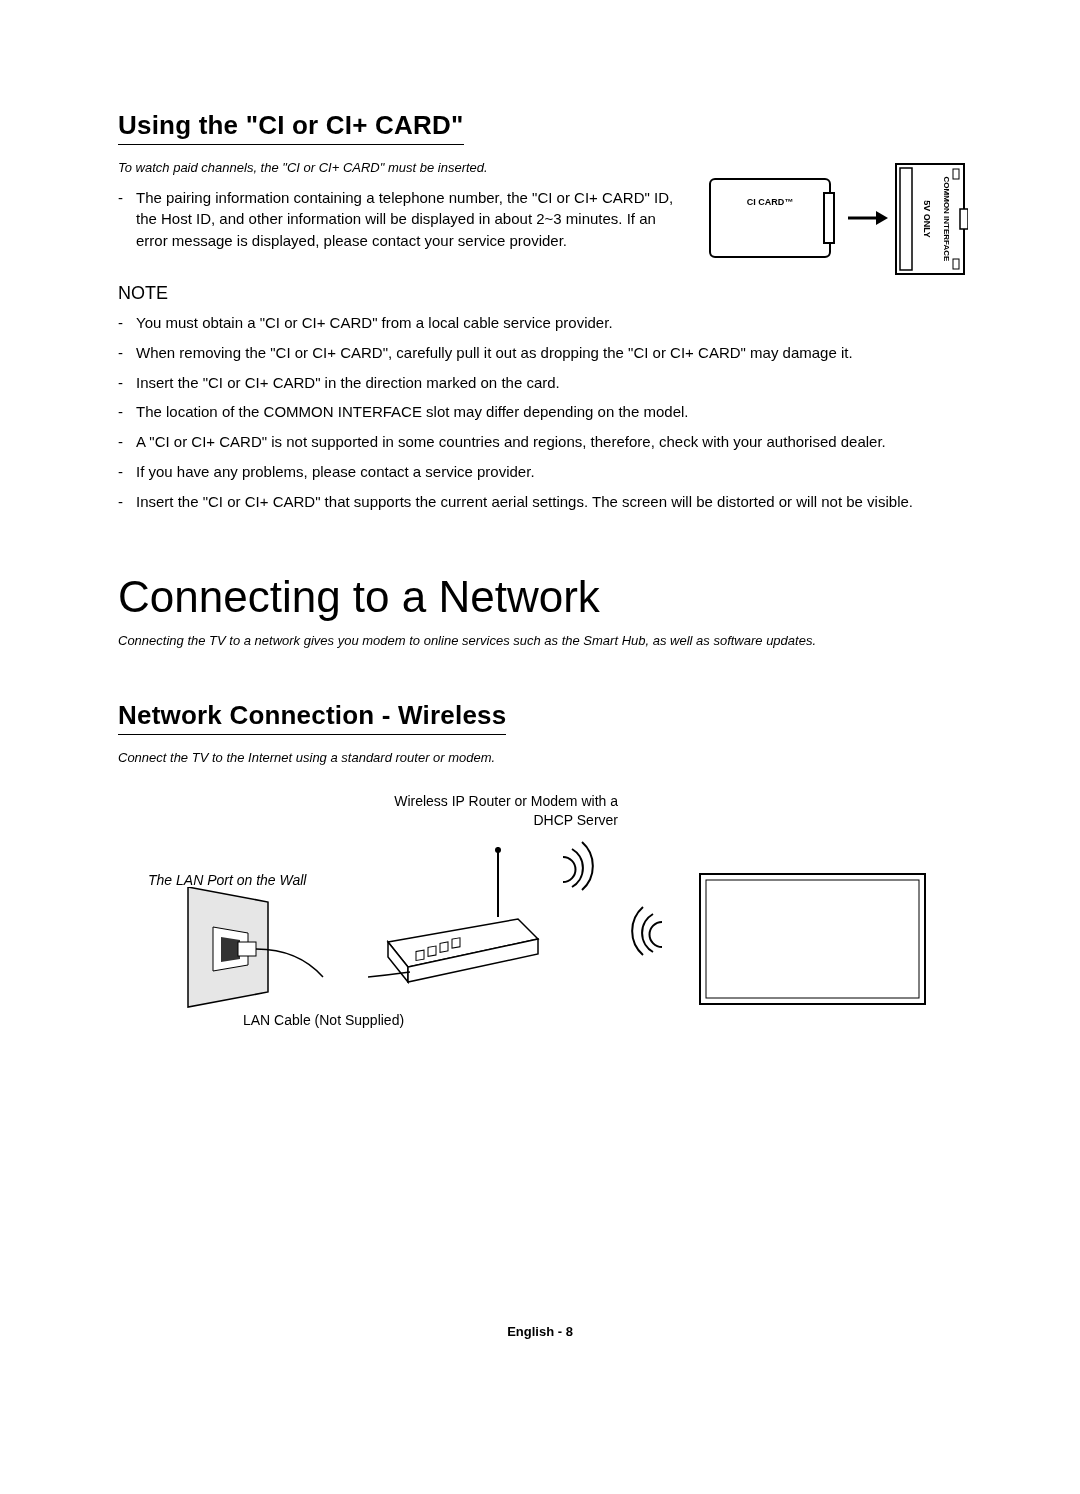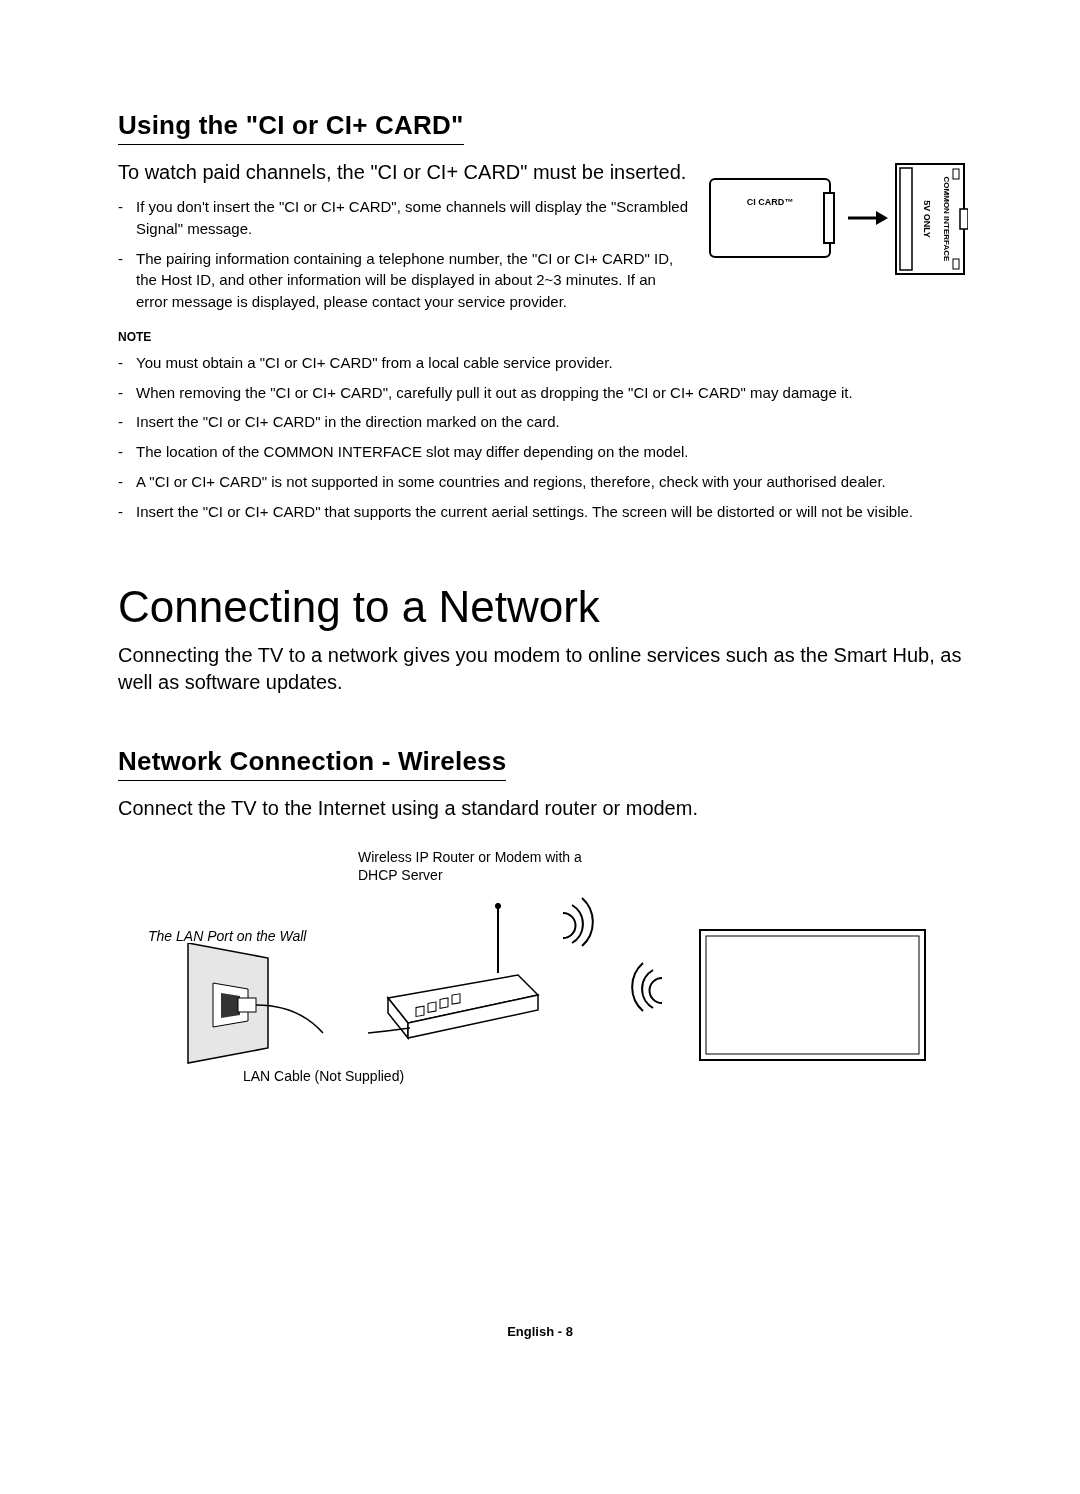--- a/index.html
+++ b/index.html
@@ -15,23 +15,24 @@
   .section-title {
     font-size: 26px;
     font-weight: 600;
     border-bottom: 1.5px solid #000;
     display: inline-block;
     padding-bottom: 3px;
     margin-bottom: 14px;
     letter-spacing: 0.2px;
   }
   .intro {
-    font-size: 20px;
+    font-size: 13px;
     margin-bottom: 10px;
     line-height: 1.35;
+    font-style: italic;
   }
   .top-row {
     display: flex;
     gap: 20px;
   }
   .top-text { flex: 1; }
   .dash-list {
     list-style: none;
     padding-left: 18px;
   }
@@ -40,23 +41,23 @@
     font-size: 15px;
     line-height: 1.45;
     margin-bottom: 8px;
   }
   .dash-list li::before {
     content: "-";
     position: absolute;
     left: -18px;
   }
   .note-heading {
-    font-size: 12px;
-    font-weight: 700;
-    margin-top: 9px;
+    font-size: 18px;
+    font-weight: 400;
+    margin-top: 0;
     margin-bottom: 8px;
   }
   .main-heading {
     font-size: 44px;
     font-weight: 400;
     margin-top: 60px;
     margin-bottom: 10px;
   }
   .wireless-title {
     margin-top: 40px;
@@ -75,21 +76,21 @@
     left: 30px;
     top: 80px;
     font-size: 14px;
     font-style: italic;
   }
   .router-label {
     position: absolute;
     left: 240px;
     top: 0;
     width: 260px;
-    text-align: left;
+    text-align: right;
     font-size: 14px;
     line-height: 1.3;
   }
   .lan-cable-label {
     position: absolute;
     left: 125px;
     top: 220px;
     font-size: 14px;
     text-align: right;
   }
@@ -110,21 +111,20 @@
 
 
 
 
 <div>
   <h2 class="section-title">Using the "CI or CI+ CARD"</h2>
   <div class="top-row">
     <div class="top-text">
       <p class="intro">To watch paid channels, the "CI or CI+ CARD" must be inserted.</p>
       <ul class="dash-list">
-        <li>If you don't insert the "CI or CI+ CARD", some channels will display the "Scrambled Signal" message.</li>
         <li>The pairing information containing a telephone number, the "CI or CI+ CARD" ID, the Host ID, and other information will be displayed in about 2~3 minutes. If an error message is displayed, please contact your service provider.</li>
       </ul>
     </div>
     <div class="diagram-figure">
       <svg viewBox="0 0 260 120" width="260" height="120">
 
         <rect x="2" y="20" width="120" height="78" rx="5" fill="#fff" stroke="#000" stroke-width="2"></rect>
         <rect x="116" y="34" width="10" height="50" fill="#fff" stroke="#000" stroke-width="2"></rect>
         <text x="62" y="46" text-anchor="middle" font-size="9" font-weight="700">CI CARD™</text>
 
@@ -142,20 +142,21 @@
       </svg>
     </div>
   </div>
   <p class="note-heading">NOTE</p>
   <ul class="dash-list">
     <li>You must obtain a "CI or CI+ CARD" from a local cable service provider.</li>
     <li>When removing the "CI or CI+ CARD", carefully pull it out as dropping the "CI or CI+ CARD" may damage it.</li>
     <li>Insert the "CI or CI+ CARD" in the direction marked on the card.</li>
     <li>The location of the COMMON INTERFACE slot may differ depending on the model.</li>
     <li>A "CI or CI+ CARD" is not supported in some countries and regions, therefore, check with your authorised dealer.</li>
+    <li>If you have any problems, please contact a service provider.</li>
     <li>Insert the "CI or CI+ CARD" that supports the current aerial settings. The screen will be distorted or will not be visible.</li>
   </ul>
 </div>
 
 
 <h1 class="main-heading">Connecting to a Network</h1>
 <p class="intro">Connecting the TV to a network gives you modem to online services such as the Smart Hub, as well as software updates.</p>
 
 
 <h2 class="section-title wireless-title">Network Connection - Wireless</h2>

